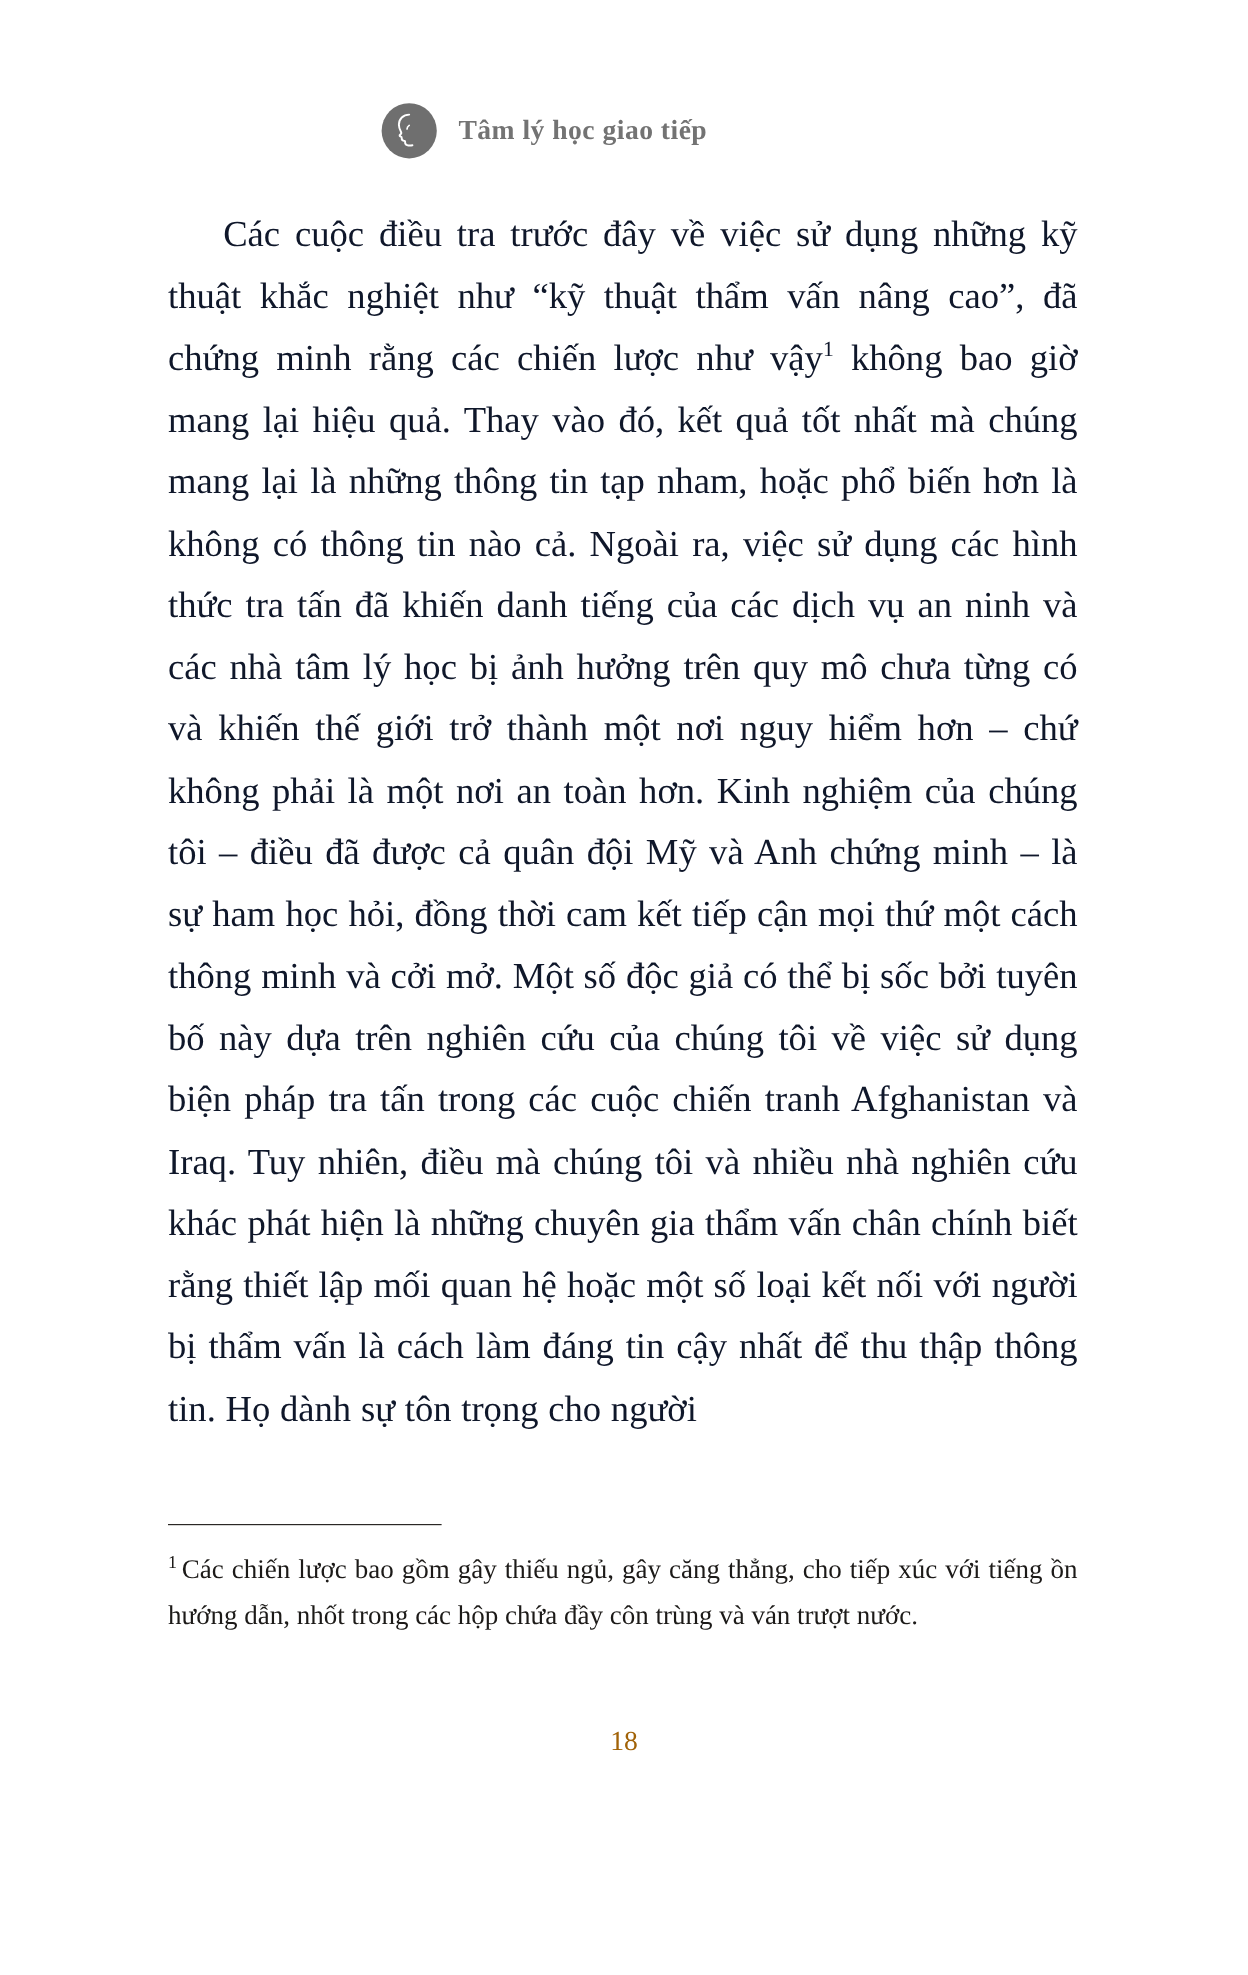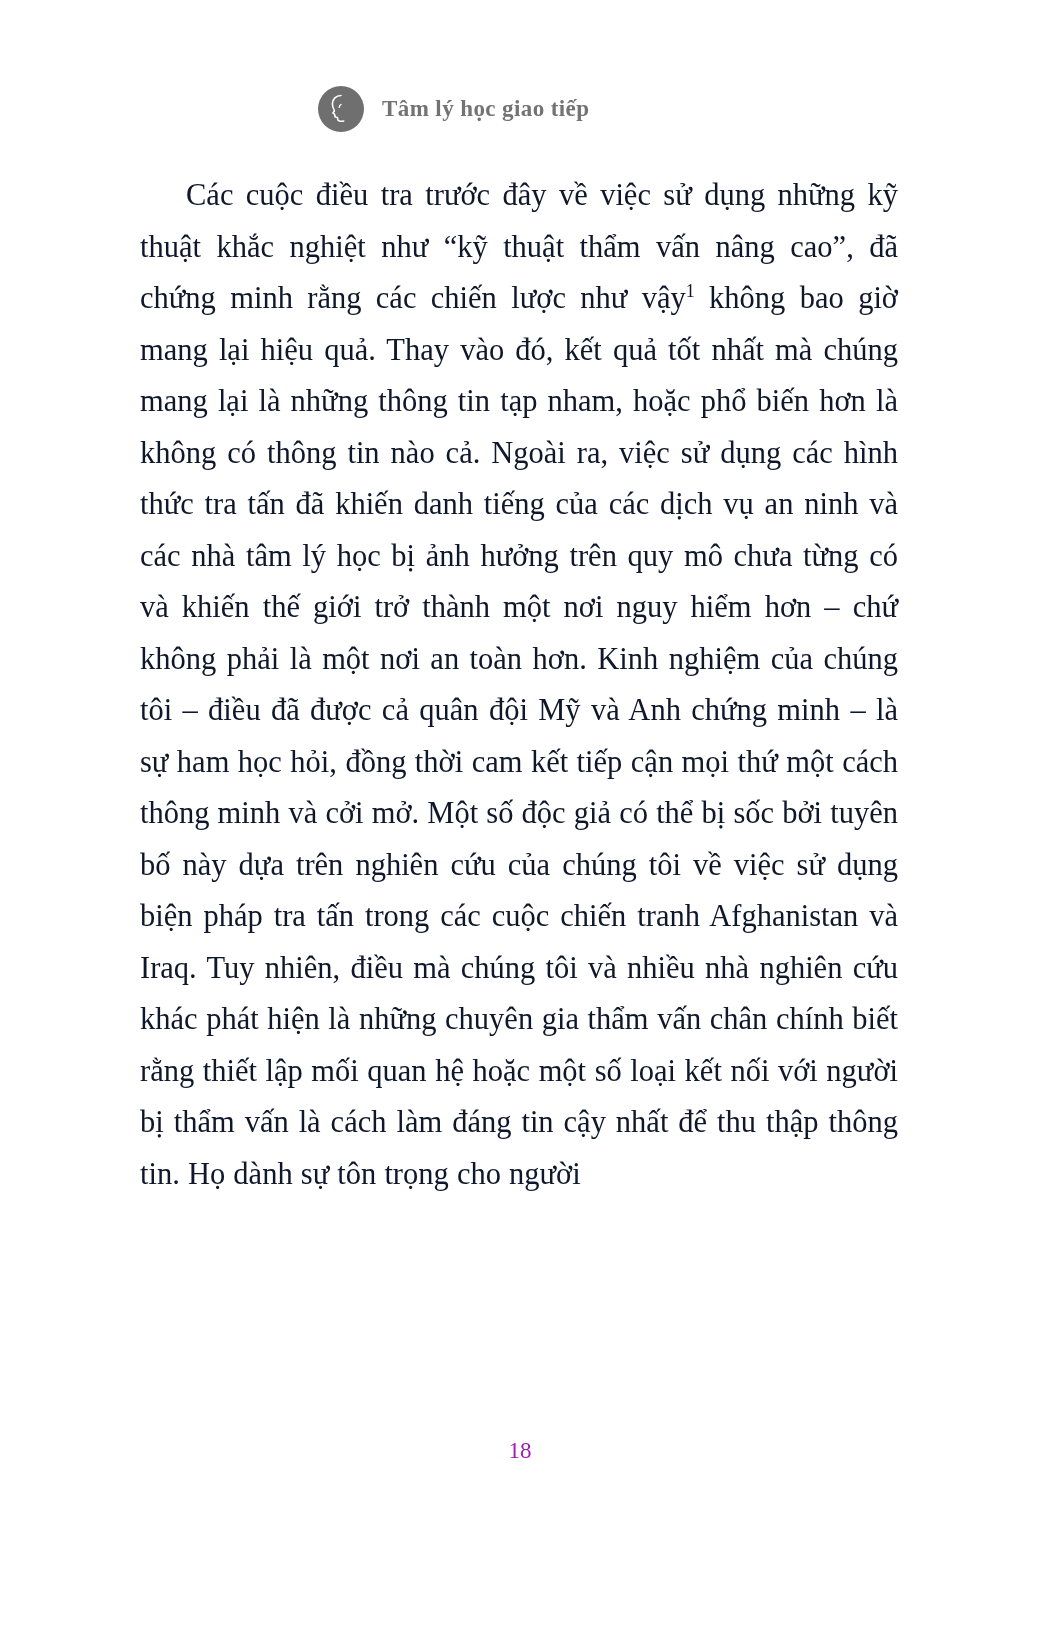--- a/index.html
+++ b/index.html
@@ -105,21 +105,21 @@
   }
 
   
   .folio {
     position: absolute;
     top: 1438px;
     left: 0;
     width: 1040px;
     text-align: center;
     font-size: 23px;
-    color: #a21caf;
+    color: #a16207;
   }
 </style>
 </head>
 <body>
 
 <div class="page">
 
   <div class="runhead">
     <span class="runhead-mark">
       <svg width="26" height="32" viewBox="0 0 26 32" aria-hidden="true">
@@ -127,16 +127,20 @@
         <path d="M13 11.5c-1.2 0.8-1.8 1.8-1.8 2.9" fill="none" stroke="#ffffff" stroke-width="1.4" stroke-linecap="round"></path>
       </svg>
     </span>
     <span class="runhead-title">Tâm lý học giao tiếp</span>
   </div>
 
   <div class="body-block">
     <p><span>Các cuộc điều tra trước đây về việc sử dụng những kỹ thuật khắc nghiệt như “kỹ thuật thẩm vấn nâng cao”, đã chứng minh rằng các chiến lược như vậy</span><sup>1</sup><span> không bao giờ mang lại hiệu quả. Thay vào đó, kết quả tốt nhất mà chúng mang lại là những thông tin tạp nham, hoặc phổ biến hơn là không có thông tin nào cả. Ngoài ra, việc sử dụng các hình thức tra tấn đã khiến danh tiếng của các dịch vụ an ninh và các nhà tâm lý học bị ảnh hưởng trên quy mô chưa từng có và khiến thế giới trở thành một nơi nguy hiểm hơn – chứ không phải là một nơi an toàn hơn. Kinh nghiệm của chúng tôi – điều đã được cả quân đội Mỹ và Anh chứng minh – là sự ham học hỏi, đồng thời cam kết tiếp cận mọi thứ một cách thông minh và cởi mở. Một số độc giả có thể bị sốc bởi tuyên bố này dựa trên nghiên cứu của chúng tôi về việc sử dụng biện pháp tra tấn trong các cuộc chiến tranh Afghanistan và Iraq. Tuy nhiên, điều mà chúng tôi và nhiều nhà nghiên cứu khác phát hiện là những chuyên gia thẩm vấn chân chính biết rằng thiết lập mối quan hệ hoặc một số loại kết nối với người bị thẩm vấn là cách làm đáng tin cậy nhất để thu thập thông tin. Họ dành sự tôn trọng cho người</span></p>
   </div>
 
+  <div class="footnote">
+    <div class="footnote-rule"></div>
+    <p class="footnote-text"><sup>1</sup><span>Các chiến lược bao gồm gây thiếu ngủ, gây căng thẳng, cho tiếp xúc với tiếng ồn hướng dẫn, nhốt trong các hộp chứa đầy côn trùng và ván trượt nước.</span></p>
+  </div>
 
   <div class="folio">18</div>
 
 </div>
 
 </body></html>

